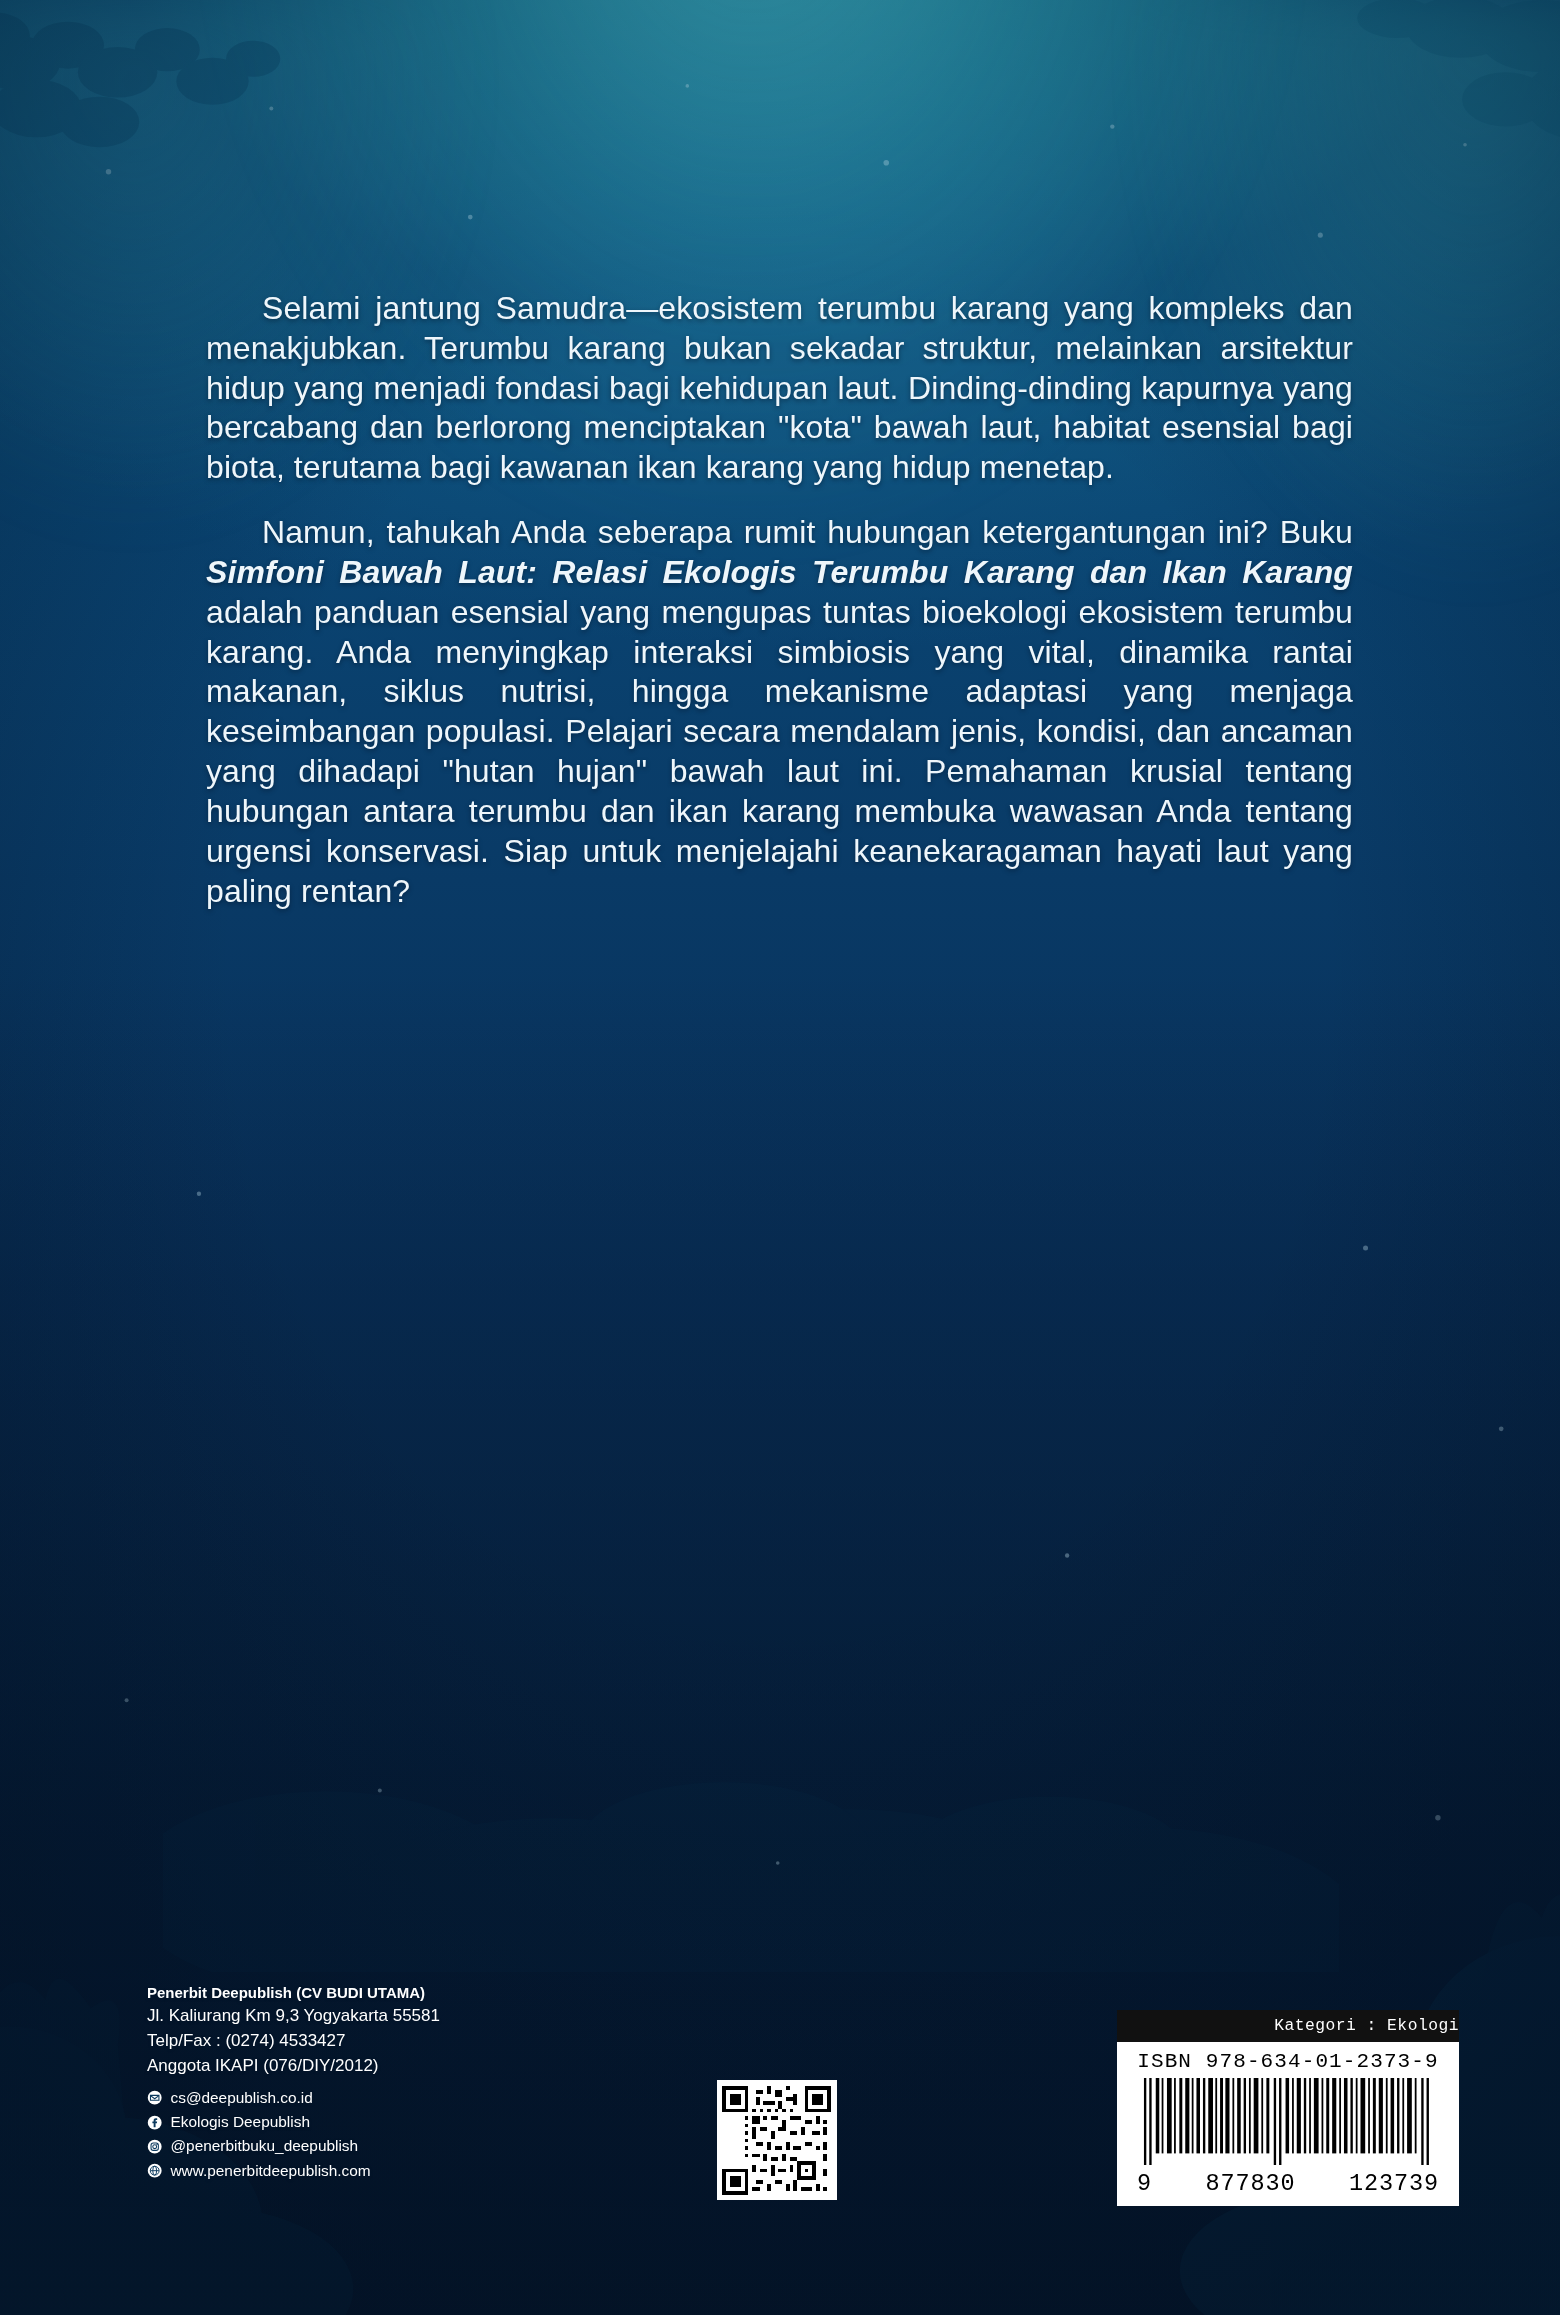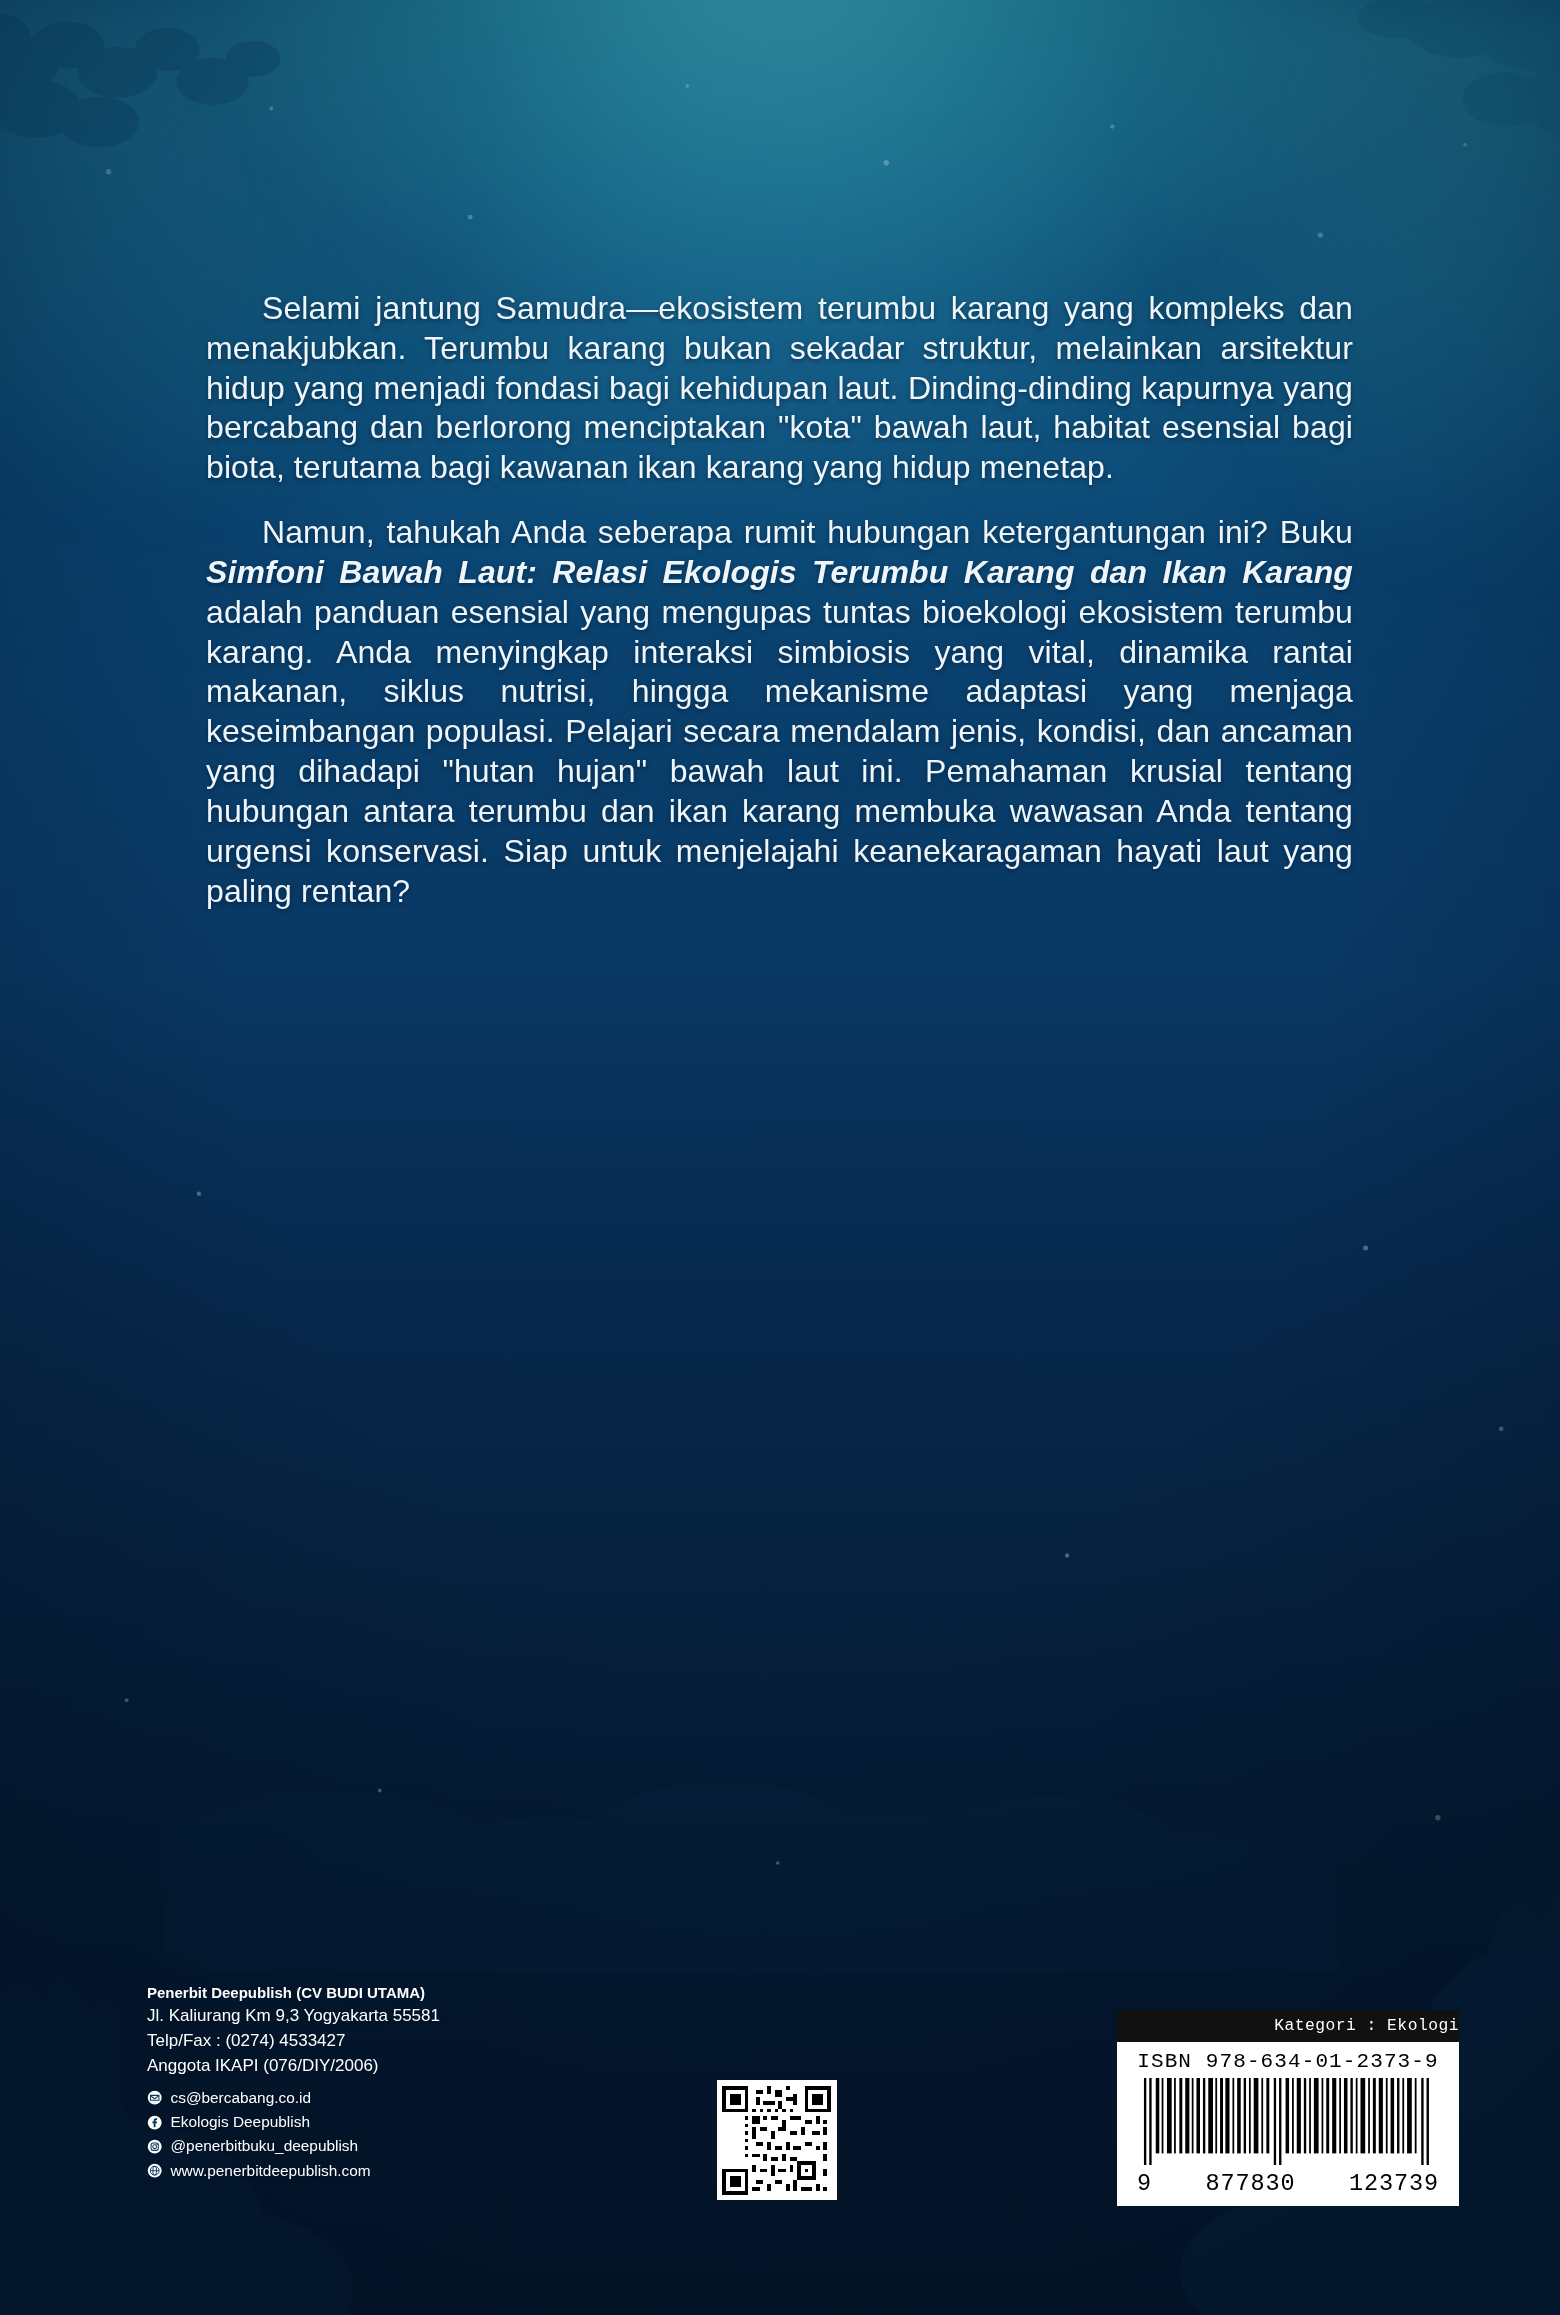--- a/index.html
+++ b/index.html
@@ -271,32 +271,32 @@
 
   <div class="blurb">
     <p>Selami jantung Samudra—ekosistem terumbu karang yang kompleks dan menakjubkan. Terumbu karang bukan sekadar struktur, melainkan arsitektur hidup yang menjadi fondasi bagi kehidupan laut. Dinding-dinding kapurnya yang bercabang dan berlorong menciptakan "kota" bawah laut, habitat esensial bagi biota, terutama bagi kawanan ikan karang yang hidup menetap.</p>
     <p><span>Namun, tahukah Anda seberapa rumit hubungan ketergantungan ini? Buku </span><span class="booktitle">Simfoni Bawah Laut: Relasi Ekologis Terumbu Karang dan Ikan Karang</span><span> adalah panduan esensial yang mengupas tuntas bioekologi ekosistem terumbu karang. Anda menyingkap interaksi simbiosis yang vital, dinamika rantai makanan, siklus nutrisi, hingga mekanisme adaptasi yang menjaga keseimbangan populasi. Pelajari secara mendalam jenis, kondisi, dan ancaman yang dihadapi "hutan hujan" bawah laut ini. Pemahaman krusial tentang hubungan antara terumbu dan ikan karang membuka wawasan Anda tentang urgensi konservasi. Siap untuk menjelajahi keanekaragaman hayati laut yang paling rentan?</span></p>
   </div>
 
   <div class="publisher">
     <div class="pub-name">Penerbit Deepublish (CV BUDI UTAMA)</div>
     <div>Jl. Kaliurang Km 9,3 Yogyakarta 55581</div>
     <div>Telp/Fax : (0274) 4533427</div>
-    <div>Anggota IKAPI (076/DIY/2006)</div>
+    <div>Anggota IKAPI (076/DIY/2012)</div>
 
     <div class="contact-list">
       <div class="contact-line">
         <span class="ic">
           <svg width="15.4" height="15.4" viewBox="0 0 16 16">
               <circle cx="8" cy="8" r="7.2" fill="#ffffff"></circle>
               <path d="M3.6 5.6h8.8v5H3.6z" fill="none" stroke="#0c3a5e" stroke-width="1.1"></path>
               <path d="M3.6 5.9 8 9.1l4.4-3.2" fill="none" stroke="#0c3a5e" stroke-width="1.1"></path>
             </svg>
         </span>
-        <span>cs@bercabang.co.id</span>
+        <span>cs@deepublish.co.id</span>
       </div>
       <div class="contact-line">
         <span class="ic">
           <svg width="15.4" height="15.4" viewBox="0 0 16 16">
               <circle cx="8" cy="8" r="7.2" fill="#ffffff"></circle>
               <path d="M9.5 5.2h1.1V3.5H9.1c-1.4 0-2.2.9-2.2 2.2v1.1H5.6v1.8h1.3v4.2h2V8.6h1.4l.2-1.8H8.9V6c0-.5.2-.8.6-.8z" fill="#0c3a5e"></path>
             </svg>
         </span>
         <span>Ekologis Deepublish</span>
       </div>

